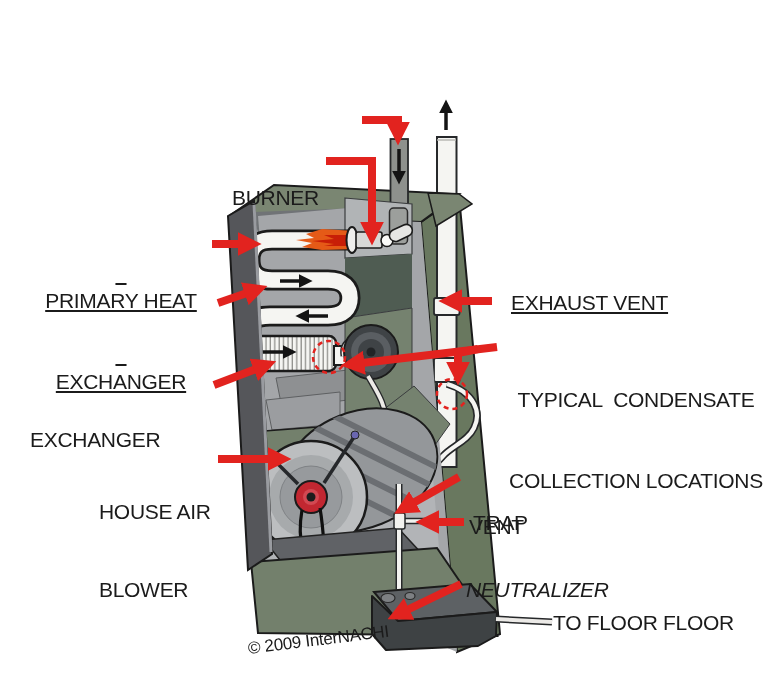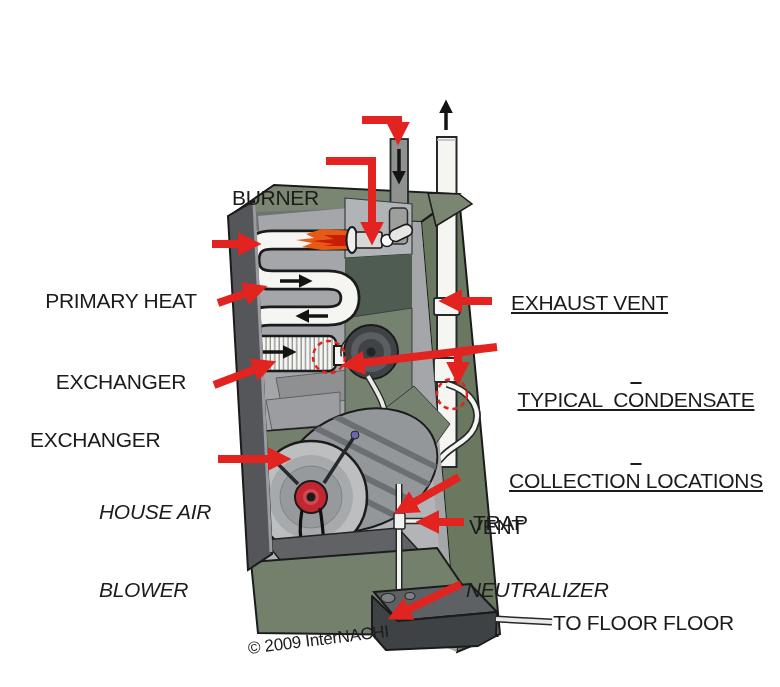--- a/index.html
+++ b/index.html
@@ -197,37 +197,37 @@
     <path d="M497,347 L362,363" marker-end="url(#mr)"></path>
     <path d="M478,349 L458,353 L458,364" marker-end="url(#mr)"></path>
     <path d="M459,477 L413,503" marker-end="url(#mr)"></path>
     <path d="M464,522 L437,522" marker-end="url(#mr)"></path>
     <path d="M461,584 L407,610" marker-end="url(#mr)"></path>
   </g>
 </svg>
 
 <div class="lbl" style="left:232px;top:149px;margin-top:36px;">BURNER</div>
 
-<div class="lbl center" style="left:22px;top:233px;width:198px;line-height:27px;">
+<div class="lbl center" style="left:22px;top:233px;width:198px;line-height:27px;text-decoration:underline;">
   <div>PRIMARY HEAT</div>
   <div>EXCHANGER</div>
 </div>
 
 <div class="lbl" style="left:30px;top:372px;line-height:27px;">
   <div>EXCHANGER</div>
 </div>
 
-<div class="lbl" style="left:99px;top:447px;line-height:26px;font-style:italic;">
+<div class="lbl" style="left:99px;top:447px;line-height:26px;">
   <div>HOUSE AIR</div>
   <div>BLOWER</div>
 </div>
 
 <div class="lbl" style="left:511px;top:290px;text-decoration:underline;">EXHAUST VENT</div>
 
-<div class="lbl center" style="left:498px;top:332px;width:276px;line-height:27px;text-decoration:underline;">
+<div class="lbl center" style="left:498px;top:332px;width:276px;line-height:27px;">
   <div>TYPICAL  CONDENSATE</div>
   <div>COLLECTION LOCATIONS</div>
 </div>
 
 <div class="lbl" style="left:469px;top:469px;margin-top:45px;">VENT</div>
 <div class="lbl" style="left:473px;top:510px;">TRAP</div>
 <div class="lbl" style="left:466px;top:577px;font-style:italic;">NEUTRALIZER</div>
 <div class="lbl" style="left:553px;top:610px;">TO FLOOR FLOOR</div>
 
 <div class="lbl small rot" style="left:247px;top:639px;">© 2009 InterNACHI</div>

